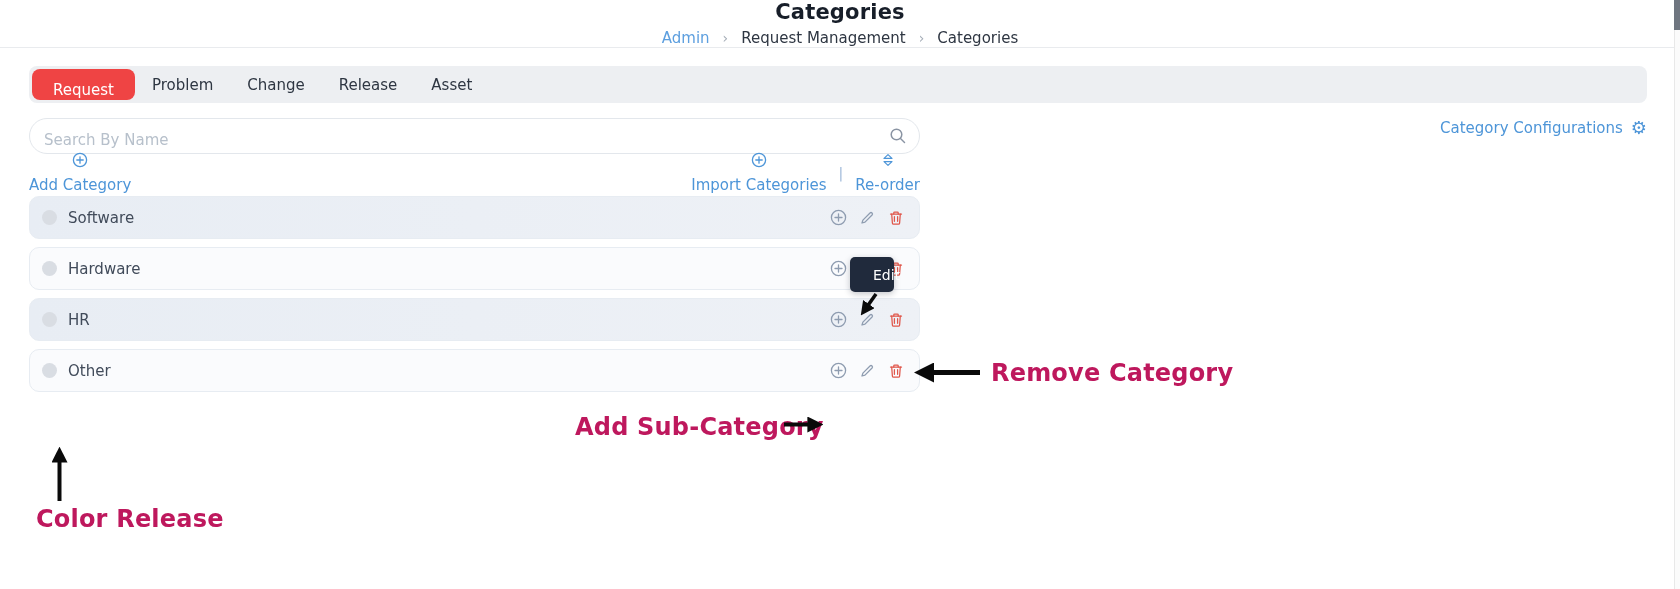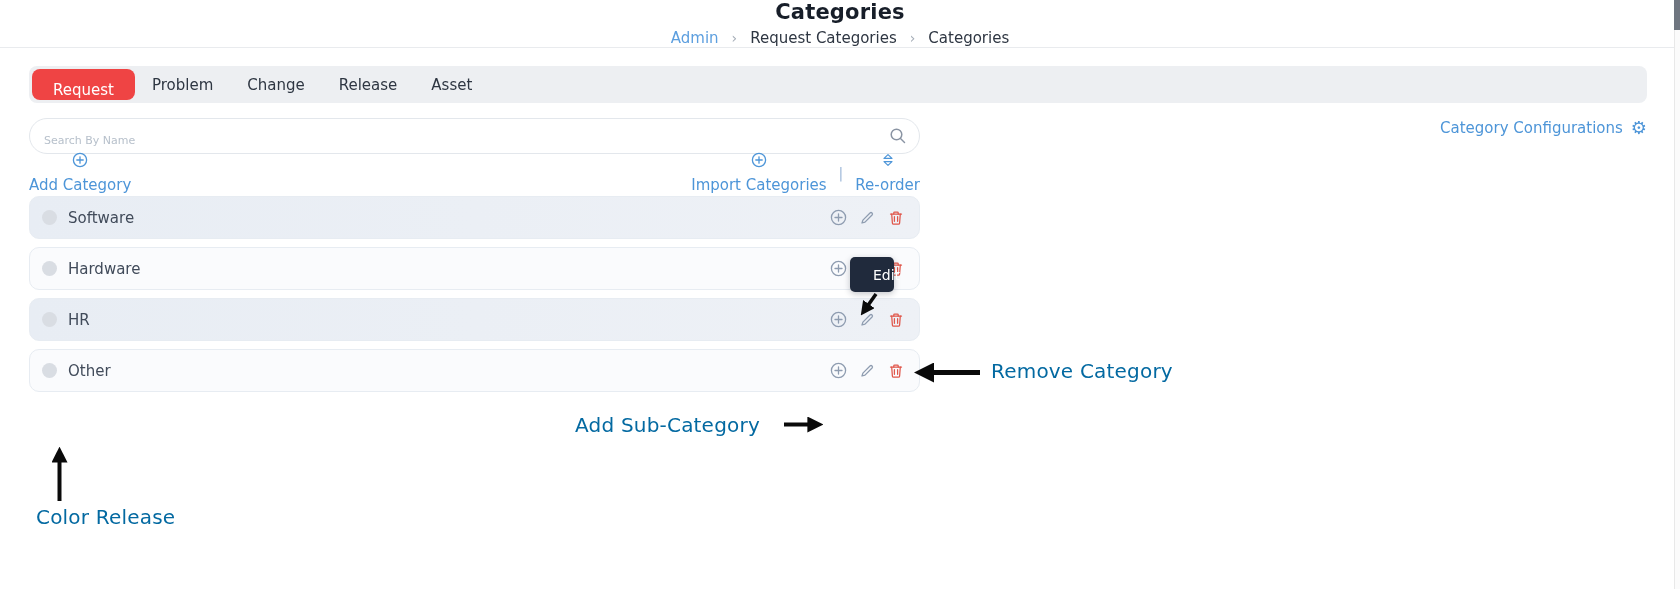--- a/index.html
+++ b/index.html
@@ -19,21 +19,21 @@
   
   .tab-bar { position:absolute; left:29px; top:66px; width:1618px; height:37px;
              background:#edeff2; border-radius:8px; display:flex; align-items:center; padding:0 3px; }
   .tab { border:none; background:transparent; font-family:inherit; font-size:15px; color:#2e3642;
          padding:8px 17px; cursor:pointer; border-radius:8px; }
   .tab.active { background:#ef4444; color:#ffffff; height:31px; padding:12px 21px; }
 
   
   .search-box { position:absolute; left:29px; top:118px; width:891px; height:36px; }
   .search-box input { width:100%; height:100%; border:1px solid #e3e7ec; border-radius:18px;
-         padding:8px 44px 0 14px; font-family:inherit; font-size:11px; color:#414b5a; outline:none; }
+         padding:8px 44px 0 14px; font-family:inherit; font-size:15px; color:#414b5a; outline:none; }
   .search-box input::placeholder { color:#b7c0cb; }
   .search-icon { position:absolute; right:13px; top:9px; width:18px; height:18px; cursor:pointer; }
 
   .config-link { position:absolute; right:33px; top:119px; display:flex; align-items:center; gap:8px;
                  color:#4d95d8; font-size:15px; cursor:pointer; }
   .gear-glyph { font-size:18px; line-height:18px; color:#4d95d8; }
 
   
   .actions-row { position:absolute; left:29px; top:162px; width:891px; height:22px;
                  display:flex; justify-content:space-between; align-items:center; }
@@ -51,21 +51,21 @@
   .row-label { font-size:15px; color:#414b5a; flex:1 1 auto; }
   .row-actions { display:flex; align-items:center; gap:11px; }
   .icon-btn { width:18px; height:18px; display:flex; align-items:center; justify-content:center; cursor:pointer; }
 
   
   .edit-tooltip { position:absolute; left:850px; top:257px; width:44px; height:35px; background:#202a3c;
                   border-radius:5px; color:#fff; font-size:14px; display:flex; align-items:center;
                   justify-content:center; z-index:6; box-shadow:0 2px 6px rgba(20,28,45,.25);padding-left:29px; }
 
   
-  .annotation { position:absolute; font-size:20px; font-weight:400; color:#0369a1; letter-spacing:.2px; z-index:5; }
+  .annotation { position:absolute; font-size:24px; font-weight:700; color:#be185d; letter-spacing:.2px; z-index:5; }
   .ann-remove { left:991px; top:359px; }
   .ann-addsub { left:575px; top:413px; }
   .ann-color  { left:36px;  top:505px; }
   .arrows-overlay { position:absolute; left:0; top:0; width:1680px; height:589px;
                     pointer-events:none; z-index:5; }
 
   
   .scrollbar-track { position:absolute; right:0; top:0; width:6px; height:589px;
                      background:#fbfbfb; border-left:1px solid #e8e8e8; }
   .scrollbar-thumb { position:absolute; right:0; top:0; width:6px; height:30px; background:#6f7680; cursor:pointer; }
@@ -73,21 +73,21 @@
 </head>
 <body>
 
 <div class="page">
 
   <div class="header">
     <div class="page-title">Categories</div>
     <div class="breadcrumb">
       <a class="crumb-link">Admin</a>
       <span class="crumb-sep">›</span>
-      <a class="crumb-plain">Request Categories</a>
+      <a class="crumb-plain">Request Management</a>
       <span class="crumb-sep">›</span>
       <span class="crumb-plain">Categories</span>
     </div>
   </div>
 
   <div class="tab-bar">
     <button class="tab active">Request</button>
     <button class="tab">Problem</button>
     <button class="tab">Change</button>
     <button class="tab">Release</button>

